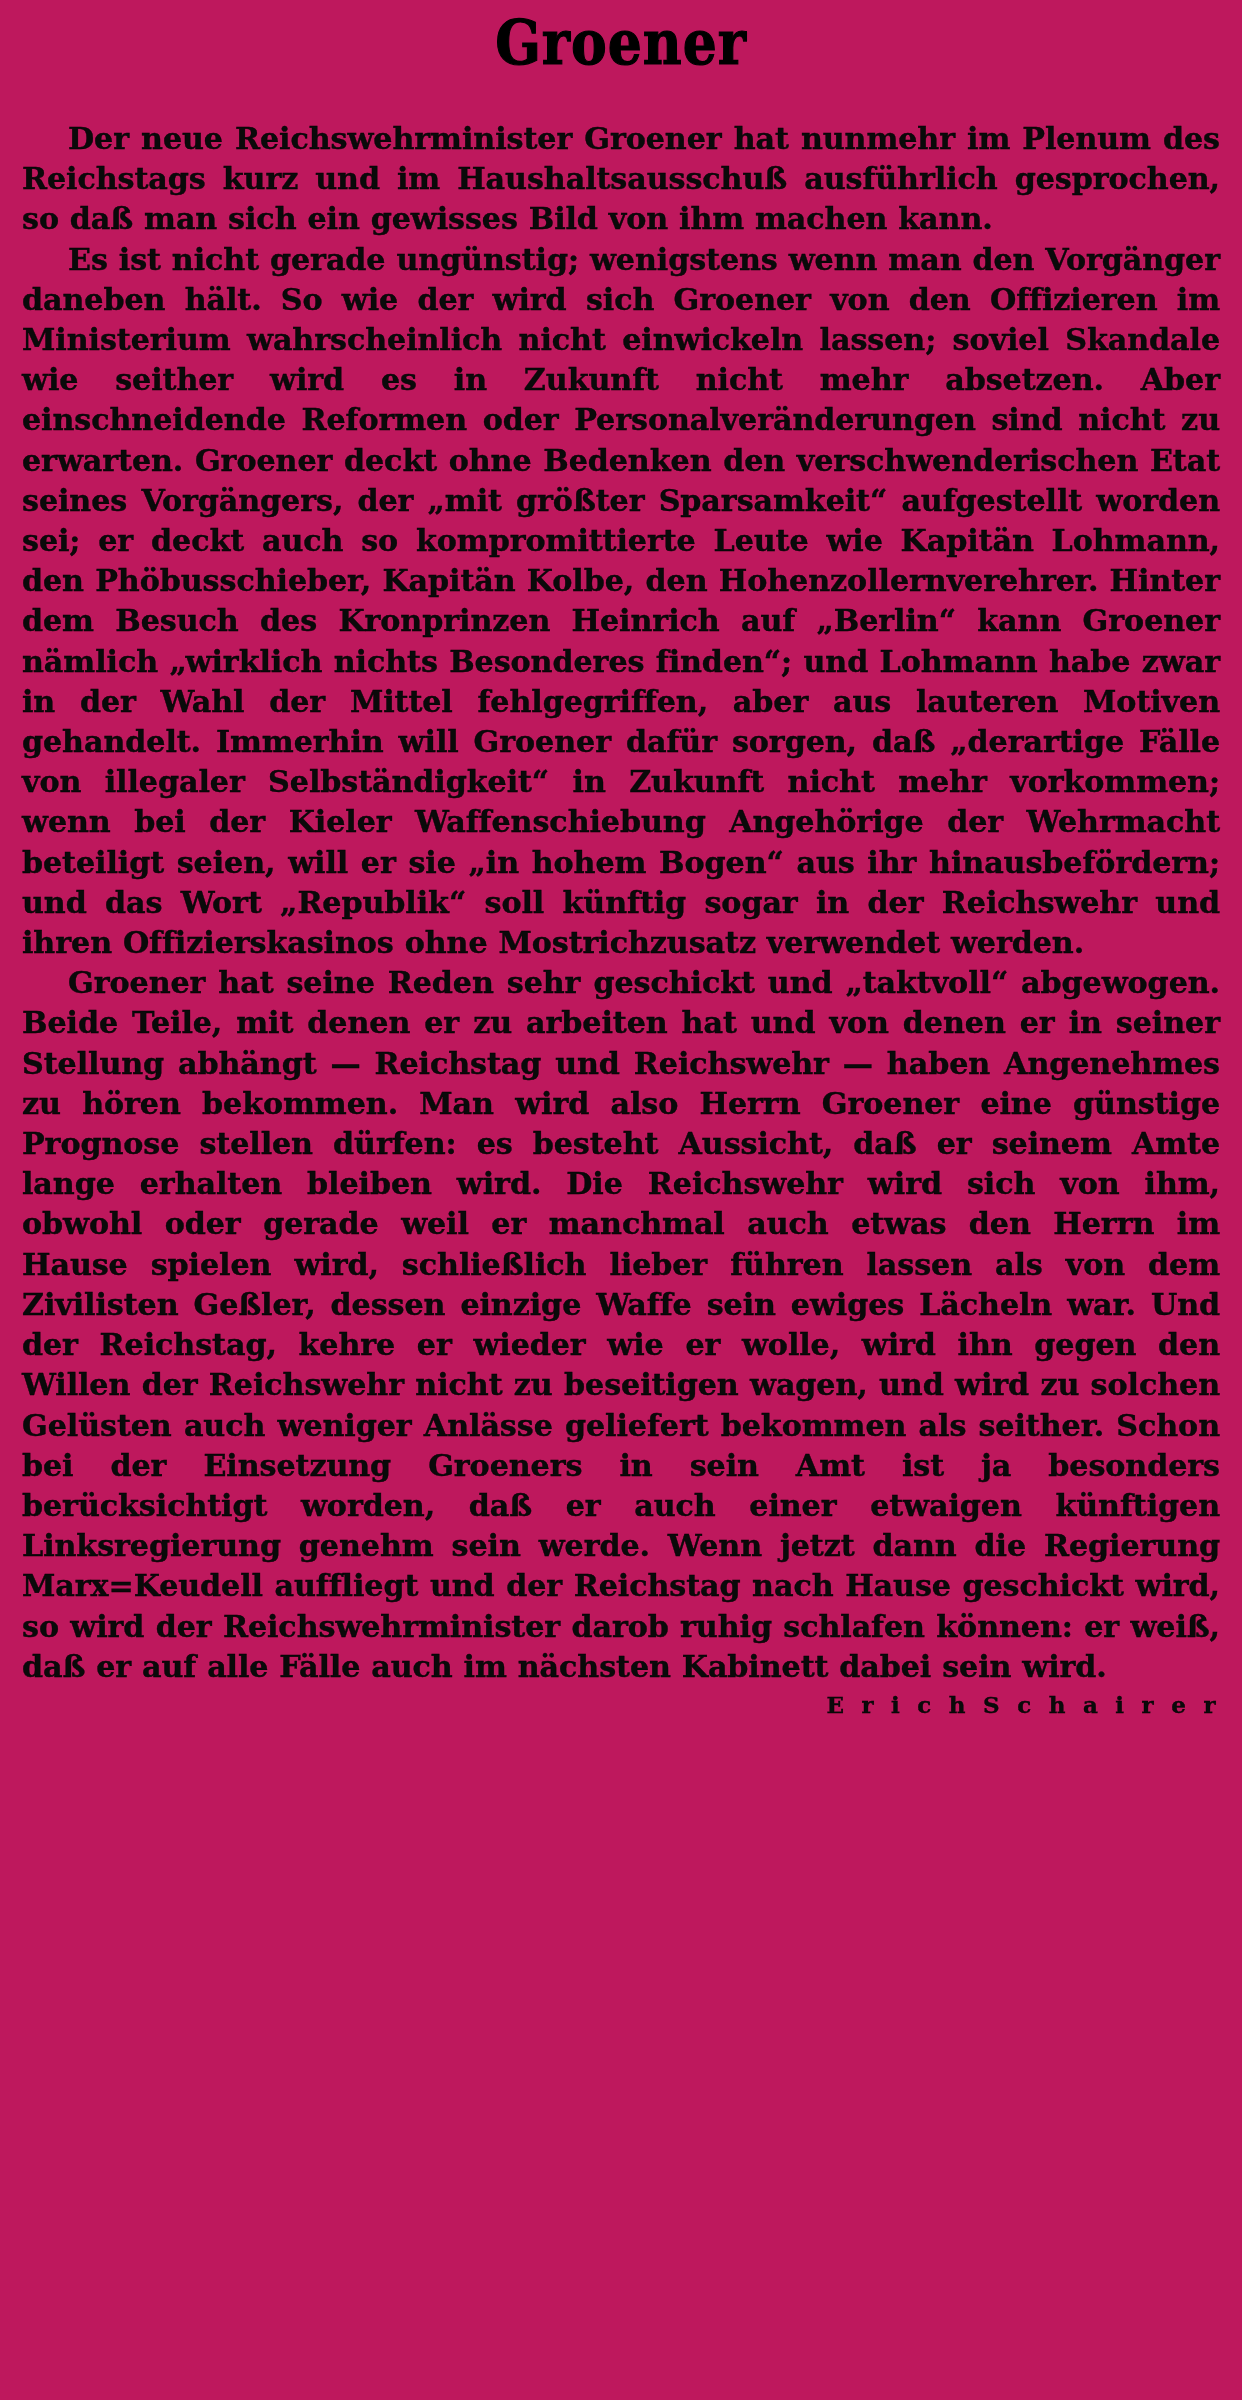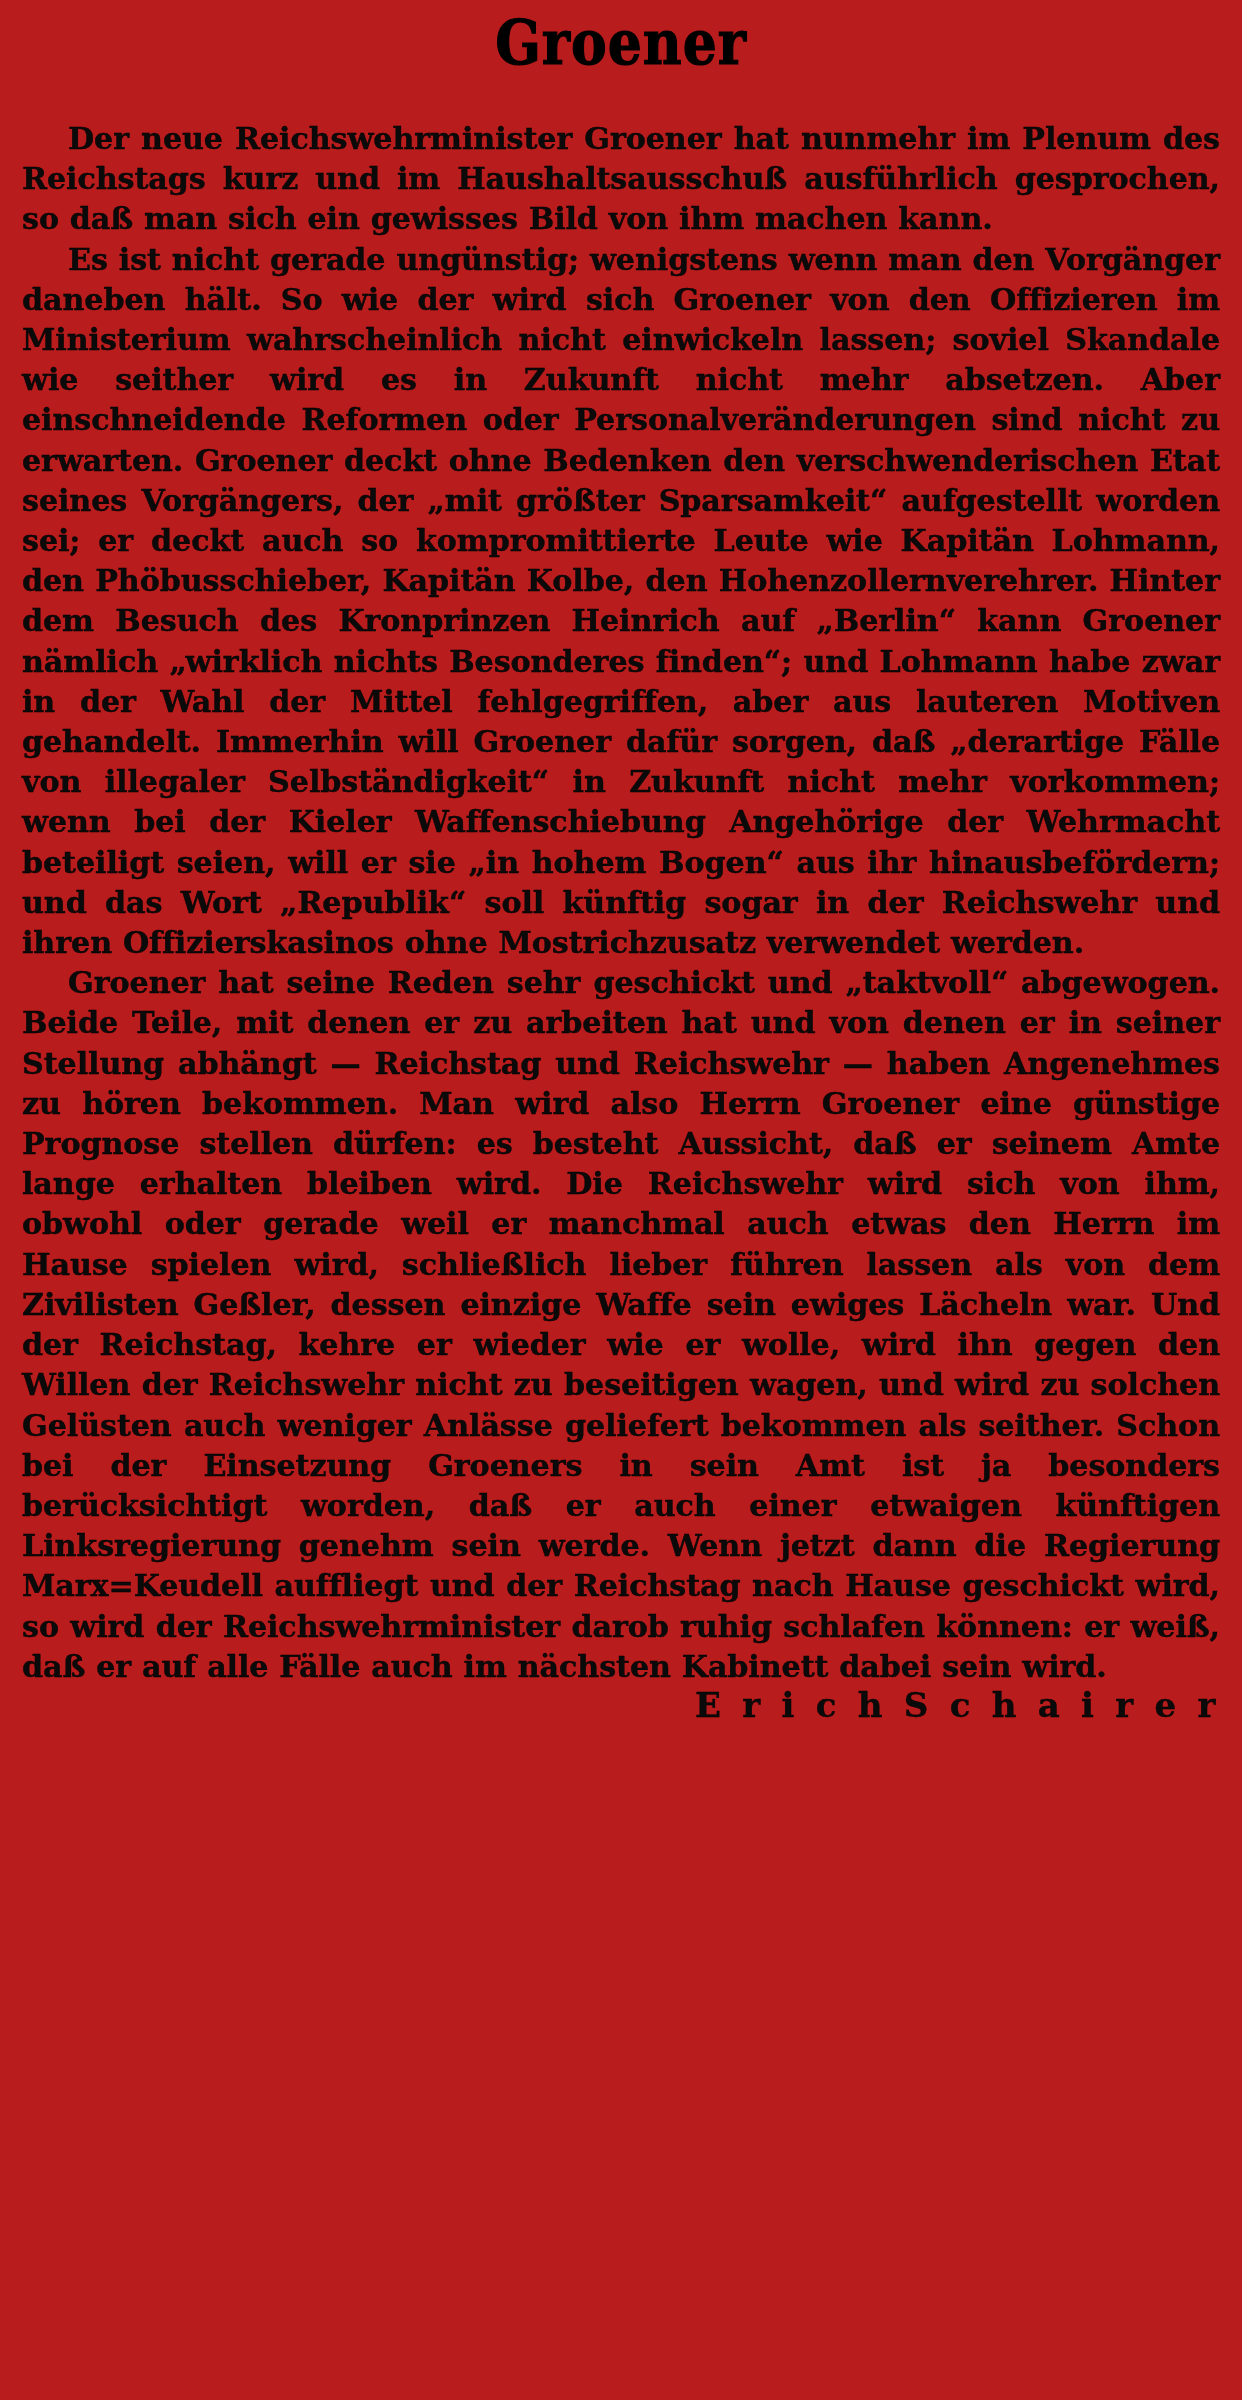--- a/index.html
+++ b/index.html
@@ -10,21 +10,21 @@
   body {
     width: 1242px;
     min-height: 2400px;
     font-family: "DejaVu Serif", serif;
   }
   .page {
     width: 1242px;
     min-height: 2400px;
     box-sizing: border-box;
     padding: 12px 22px 10px 22px;
-    background: #b91c1c;
+    background: #be185d;
     position: relative;
   }
   .article-title {
     text-align: center;
     font-family: "DejaVu Serif", serif;
     font-weight: 900;
     font-size: 62px;
     line-height: 1.0;
     letter-spacing: 1px;
     color: #000000;
@@ -53,21 +53,21 @@
     padding: 0;
     text-indent: 46px;
   }
   .body-text p.last-para {
     text-indent: 46px;
   }
   .sig-line {
     text-align: right;
     letter-spacing: 4.5px;
     font-weight: 700;
-    font-size: 34px;
+    font-size: 23px;
     line-height: 40.2px;
     margin-top: -2px;
   }
 </style>
 </head>
 <body>
 
 <div class="page">
 
   <h1 class="article-title">Groener</h1>

